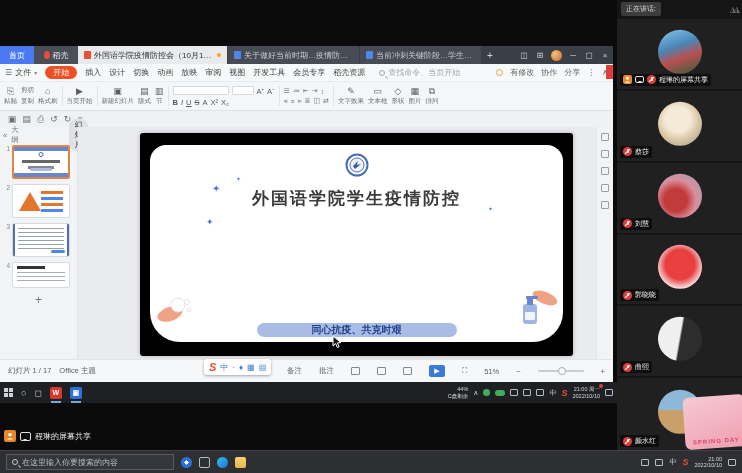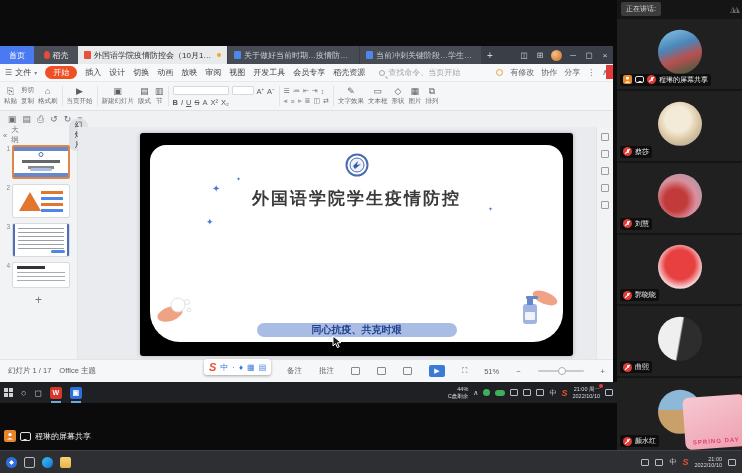--- a/index.html
+++ b/index.html
@@ -494,20 +494,24 @@
       <svg width="8" height="8" viewBox="0 0 8 8">
           <circle cx="4" cy="2.6" r="1.7" fill="#fff"></circle>
           <path d="M0.8 7.6 Q4 4.6 7.2 7.6 Z" fill="#fff"></path>
         </svg>
     </span>
     <i class="chatic"></i>
     <span>程琳的屏幕共享</span>
   </div>
 
   <div class="taskbar2">
+    <div class="searchbox">
+      <i class="sb-glass"></i>
+      <span>在这里输入你要搜索的内容</span>
+    </div>
     <i class="lt-ic" style="border-radius:50%;background:radial-gradient(circle,#fff 25%,#2e6fe0 28%)"></i>
     <i class="lt-ic" style="border:1px solid #b9bbc0;background:none"></i>
     <i class="lt-ic" style="border-radius:50%;background:linear-gradient(135deg,#35c3f3,#1b6fd0)"></i>
     <i class="lt-ic" style="background:linear-gradient(#f7d277,#e8b64c)"></i>
     <div class="tb2-right">
       <i class="tray-ic"></i>
       <i class="tray-ic"></i>
       <span>中</span>
       <span class="sg-s" style="font-size:9px">S</span>
       <div class="two-line">

